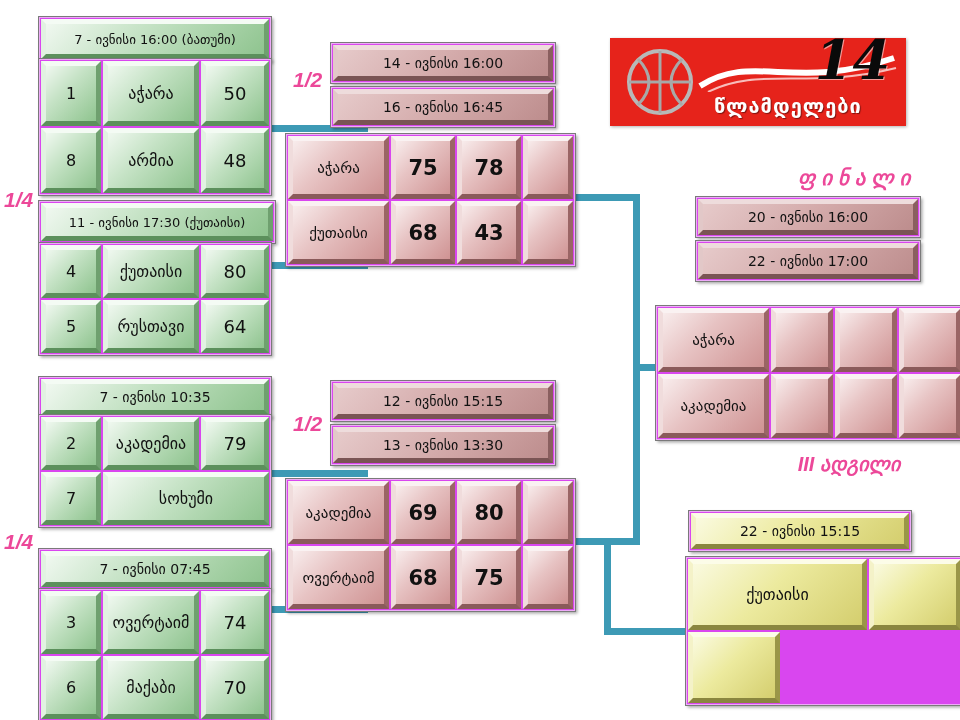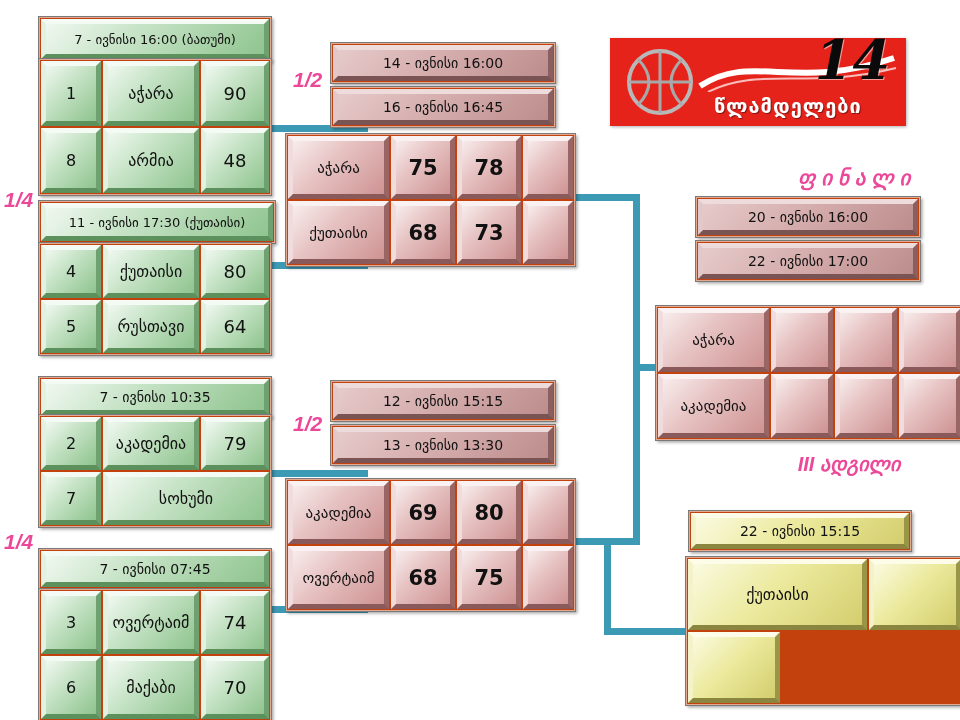--- a/index.html
+++ b/index.html
@@ -2,21 +2,21 @@
 <html><head>
 <meta charset="utf-8">
 <style>
   html,body{margin:0;padding:0}
   body{
     width:960px;height:720px;position:relative;overflow:hidden;
     background:#ffffff;font-family:"DejaVu Sans",sans-serif;color:#111;
   }
   .panel{
     position:absolute;display:flex;gap:2px;padding:2px;
-    background:#c2410c;border:1px solid #7a7a7a;z-index:2;
+    background:#d946ef;border:1px solid #7a7a7a;z-index:2;
     box-shadow:1.5px 1.5px 3px rgba(0,0,0,.35), inset 0 0 0 1px rgba(255,255,255,.55);
     text-align:center;
   }
   .col{flex-direction:column}
   .row{display:flex;gap:2px;flex:1;min-height:0}
   .cell{
     display:flex;align-items:center;justify-content:center;flex:1;min-width:0;
     border-style:solid;border-width:5px;font-size:16px;white-space:nowrap;overflow:hidden;
   }
   
@@ -83,21 +83,21 @@
 <div class="label" style="left:293px;top:68px">1/2</div>
 <div class="label" style="left:293px;top:412px">1/2</div>
 
 <div class="panel" style="left:38px;top:16px;width:228px;height:40px">
   <div class="cell g date small">7 - ივნისი 16:00 (ბათუმი)</div>
 </div>
 <div class="panel col" style="left:38px;top:58px;width:228px;height:132px">
   <div class="row">
     <div class="cell g seed">1</div>
     <div class="cell g team">აჭარა</div>
-    <div class="cell g score">90</div>
+    <div class="cell g score">50</div>
   </div>
   <div class="row">
     <div class="cell g seed">8</div>
     <div class="cell g team">არმია</div>
     <div class="cell g score">48</div>
   </div>
 </div>
 
 <div class="panel" style="left:38px;top:200px;width:232px;height:38px">
   <div class="cell g date small">11 - ივნისი 17:30 (ქუთაისი)</div>
@@ -155,21 +155,21 @@
 <div class="panel col" style="left:285px;top:133px;width:285px;height:128px">
   <div class="row">
     <div class="cell p sf-team">აჭარა</div>
     <div class="cell p sf-score">75</div>
     <div class="cell p sf-score">78</div>
     <div class="cell p sf-blank"></div>
   </div>
   <div class="row">
     <div class="cell p sf-team">ქუთაისი</div>
     <div class="cell p sf-score">68</div>
-    <div class="cell p sf-score">73</div>
+    <div class="cell p sf-score">43</div>
     <div class="cell p sf-blank"></div>
   </div>
 </div>
 
 <div class="panel" style="left:330px;top:380px;width:220px;height:36px">
   <div class="cell m date">12 - ივნისი 15:15</div>
 </div>
 <div class="panel" style="left:330px;top:424px;width:220px;height:36px">
   <div class="cell m date">13 - ივნისი 13:30</div>
 </div>

